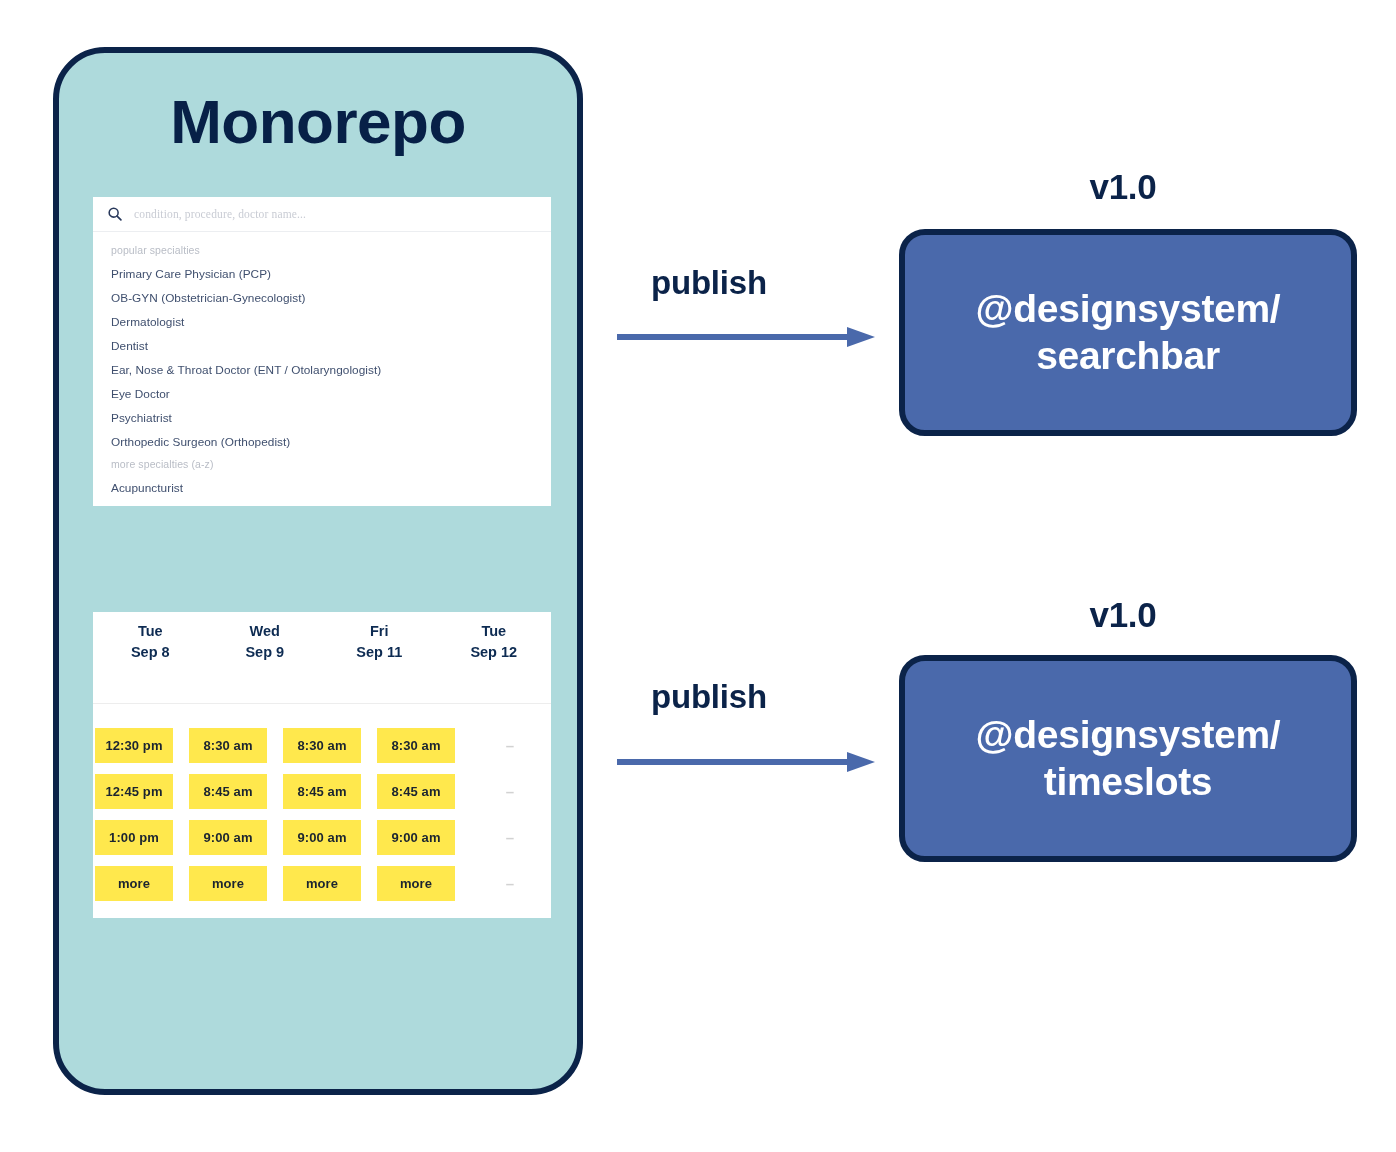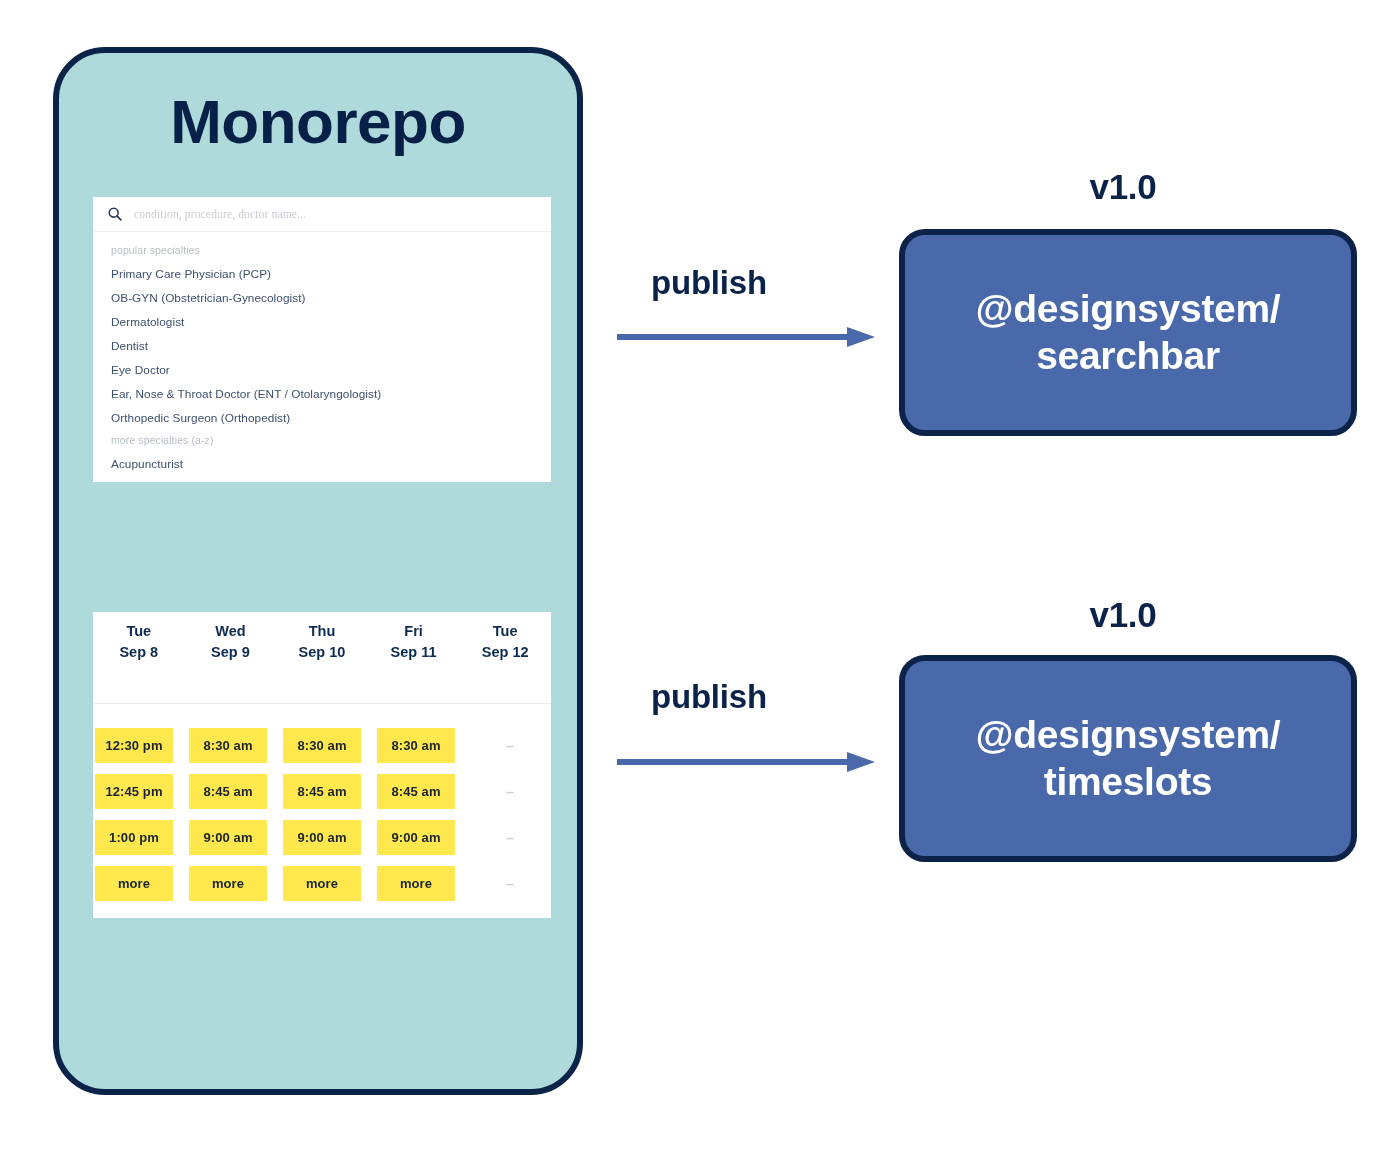--- a/index.html
+++ b/index.html
@@ -214,42 +214,39 @@
         </svg>
         <span class="search-placeholder">condition, procedure, doctor name...</span>
       </div>
 
       <div class="spec-list">
         <div class="spec-group-label">popular specialties</div>
         <div class="spec-item">Primary Care Physician (PCP)</div>
         <div class="spec-item">OB-GYN (Obstetrician-Gynecologist)</div>
         <div class="spec-item">Dermatologist</div>
         <div class="spec-item">Dentist</div>
+        <div class="spec-item">Ear, Nose &amp; Throat Doctor (ENT / Otolaryngologist)</div>
         <div class="spec-item">Eye Doctor</div>
-        <div class="spec-item">Ear, Nose &amp; Throat Doctor (ENT / Otolaryngologist)</div>
+        <div class="spec-item">Psychiatrist</div>
         <div class="spec-item">Orthopedic Surgeon (Orthopedist)</div>
 
         <div class="spec-group-label">more specialties (a-z)</div>
         <div class="spec-item">Acupuncturist</div>
       </div>
     </div>
 
     <div class="slots-card">
       <div class="slots-head">
         <div class="slots-head-cell">
           <span class="dow">Tue</span>
           <span class="date">Sep 8</span>
         </div>
         <div class="slots-head-cell">
           <span class="dow">Wed</span>
           <span class="date">Sep 9</span>
-        </div>
-        <div class="slots-head-cell">
-          <span class="dow">Thu</span>
-          <span class="date">Sep 10</span>
         </div>
         <div class="slots-head-cell">
           <span class="dow">Fri</span>
           <span class="date">Sep 11</span>
         </div>
         <div class="slots-head-cell">
           <span class="dow">Tue</span>
           <span class="date">Sep 12</span>
         </div>
       </div>

